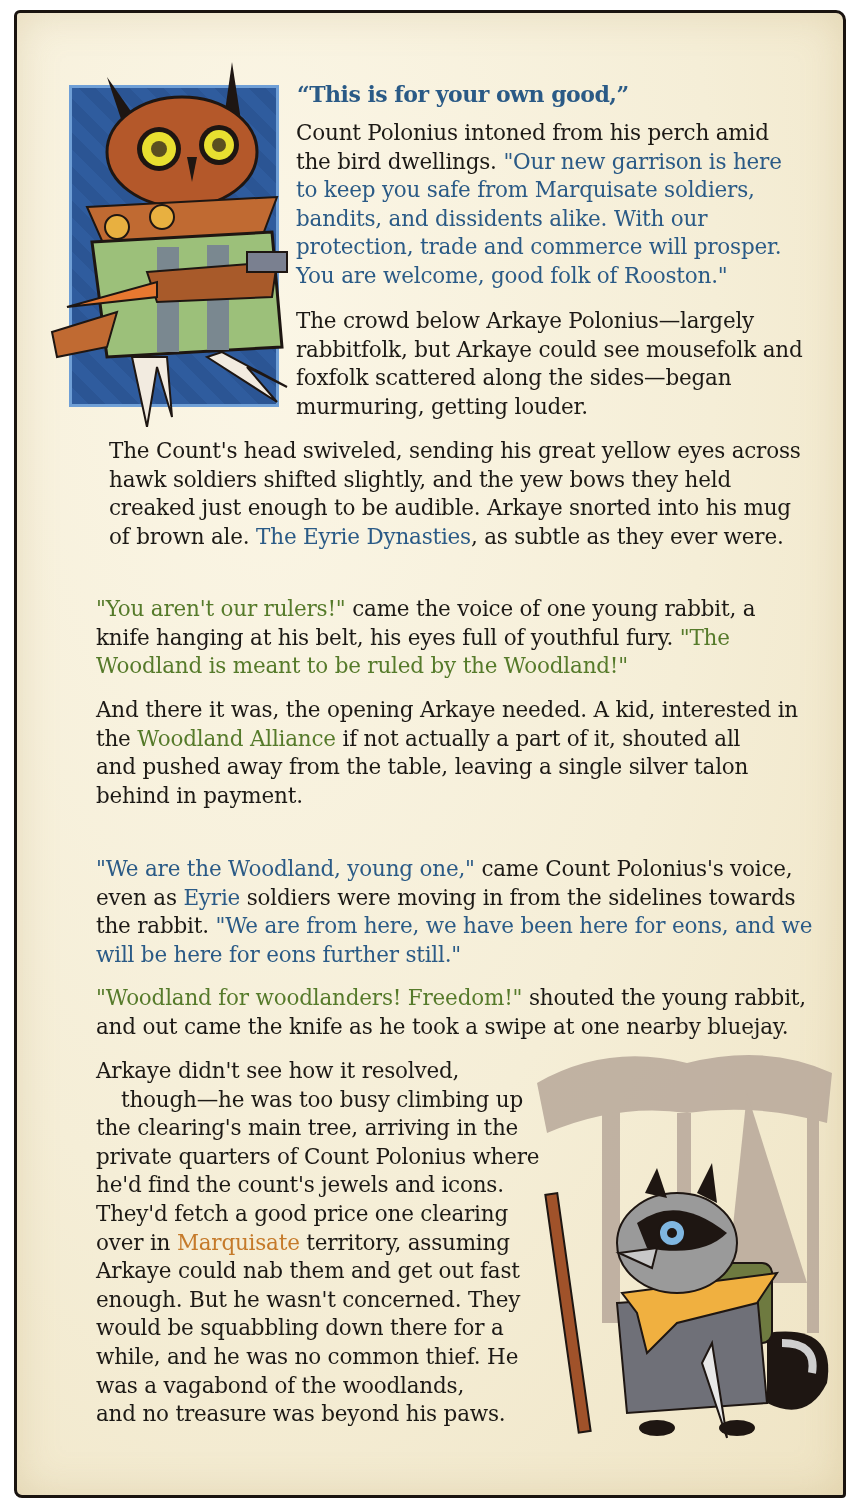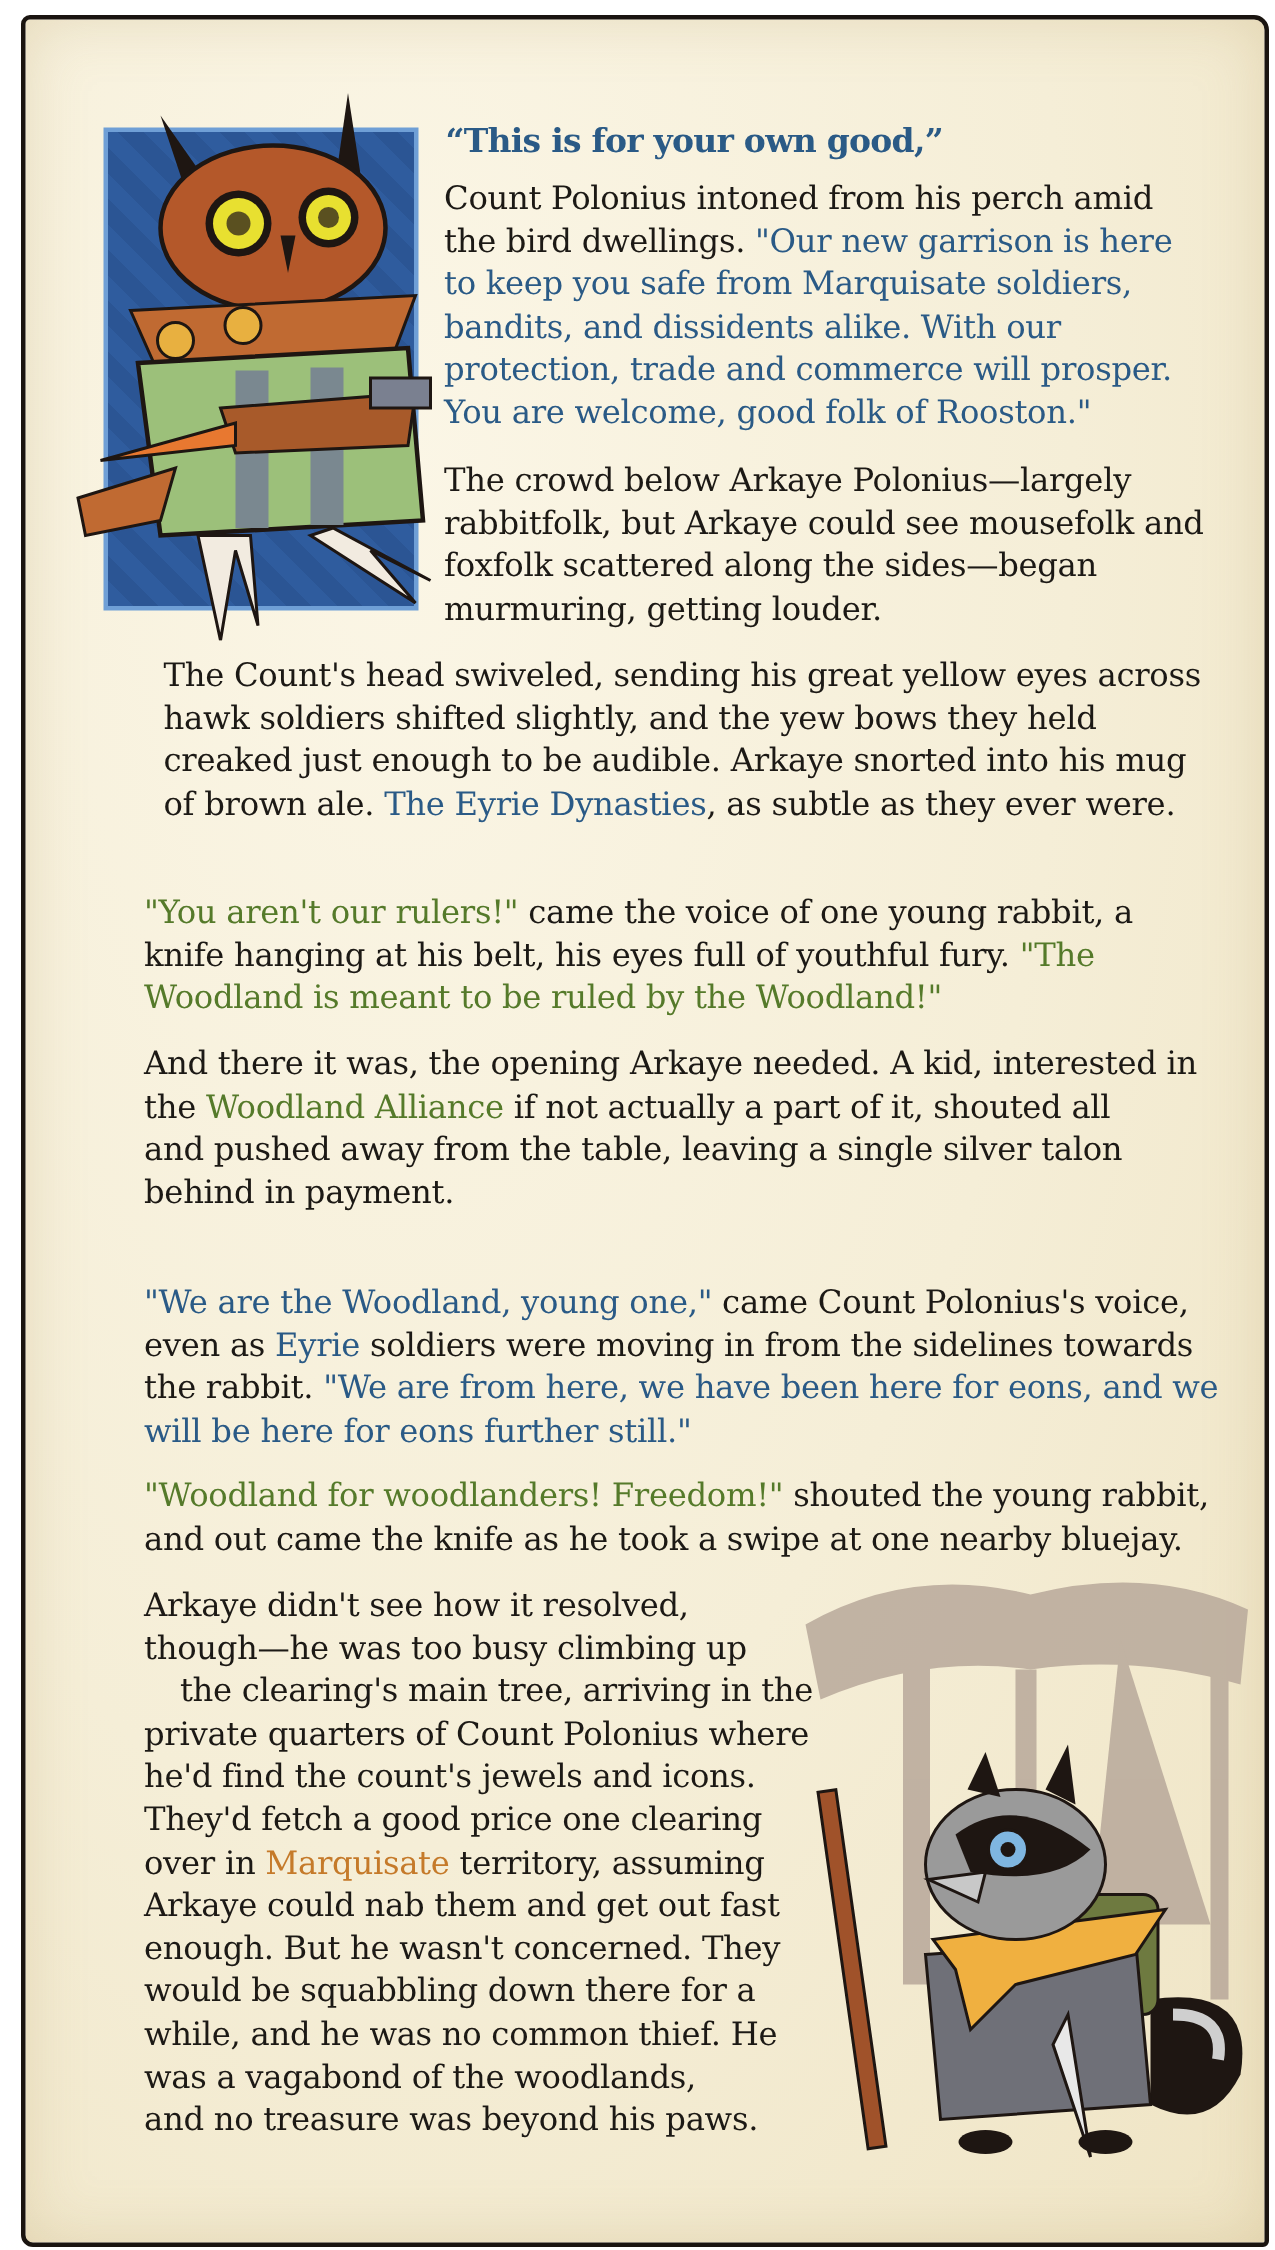--- a/index.html
+++ b/index.html
@@ -110,22 +110,22 @@
       <div style="white-space: nowrap;"><span class="ink">even as </span><span class="blue">Eyrie</span><span class="ink"> soldiers were moving in from the sidelines towards</span></div>
       <div style="white-space: nowrap;"><span class="ink">the rabbit. </span><span class="blue">"We are from here, we have been here for eons, and we</span></div>
       <div style="white-space: nowrap;"><span class="blue">will be here for eons further still."</span></div>
     </div>
   <div class="txt" id="p7" style="left:79px; top:971px; width:730px;">
       <div style="white-space: nowrap;"><span class="green">"Woodland for woodlanders! Freedom!"</span><span class="ink"> shouted the young rabbit,</span></div>
       <div style="white-space: nowrap;"><span class="ink">and out came the knife as he took a swipe at one nearby bluejay.</span></div>
     </div>
   <div class="txt" id="p8" style="left:79px; top:1044px; width:470px;">
       <div style="white-space: nowrap;"><span class="ink">Arkaye didn't see how it resolved,</span></div>
-      <div style="white-space: nowrap;"><span class="ink">though—he was too busy climbing up</span></div>
-      <div style="white-space: nowrap; text-align: center;"><span class="ink">the clearing's main tree, arriving in the</span></div>
+      <div style="white-space: nowrap; margin-left: 25px;"><span class="ink">though—he was too busy climbing up</span></div>
+      <div style="white-space: nowrap;"><span class="ink">the clearing's main tree, arriving in the</span></div>
       <div style="white-space: nowrap;"><span class="ink">private quarters of Count Polonius where</span></div>
       <div style="white-space: nowrap;"><span class="ink">he'd find the count's jewels and icons.</span></div>
       <div style="white-space: nowrap;"><span class="ink">They'd fetch a good price one clearing</span></div>
       <div style="white-space: nowrap;"><span class="ink">over in </span><span class="orange">Marquisate</span><span class="ink"> territory, assuming</span></div>
       <div style="white-space: nowrap;"><span class="ink">Arkaye could nab them and get out fast</span></div>
       <div style="white-space: nowrap;"><span class="ink">enough. But he wasn't concerned. They</span></div>
       <div style="white-space: nowrap;"><span class="ink">would be squabbling down there for a</span></div>
       <div style="white-space: nowrap;"><span class="ink">while, and he was no common thief. He</span></div>
       <div style="white-space: nowrap;"><span class="ink">was a vagabond of the woodlands,</span></div>
       <div style="white-space: nowrap;"><span class="ink">and no treasure was beyond his paws.</span></div>

